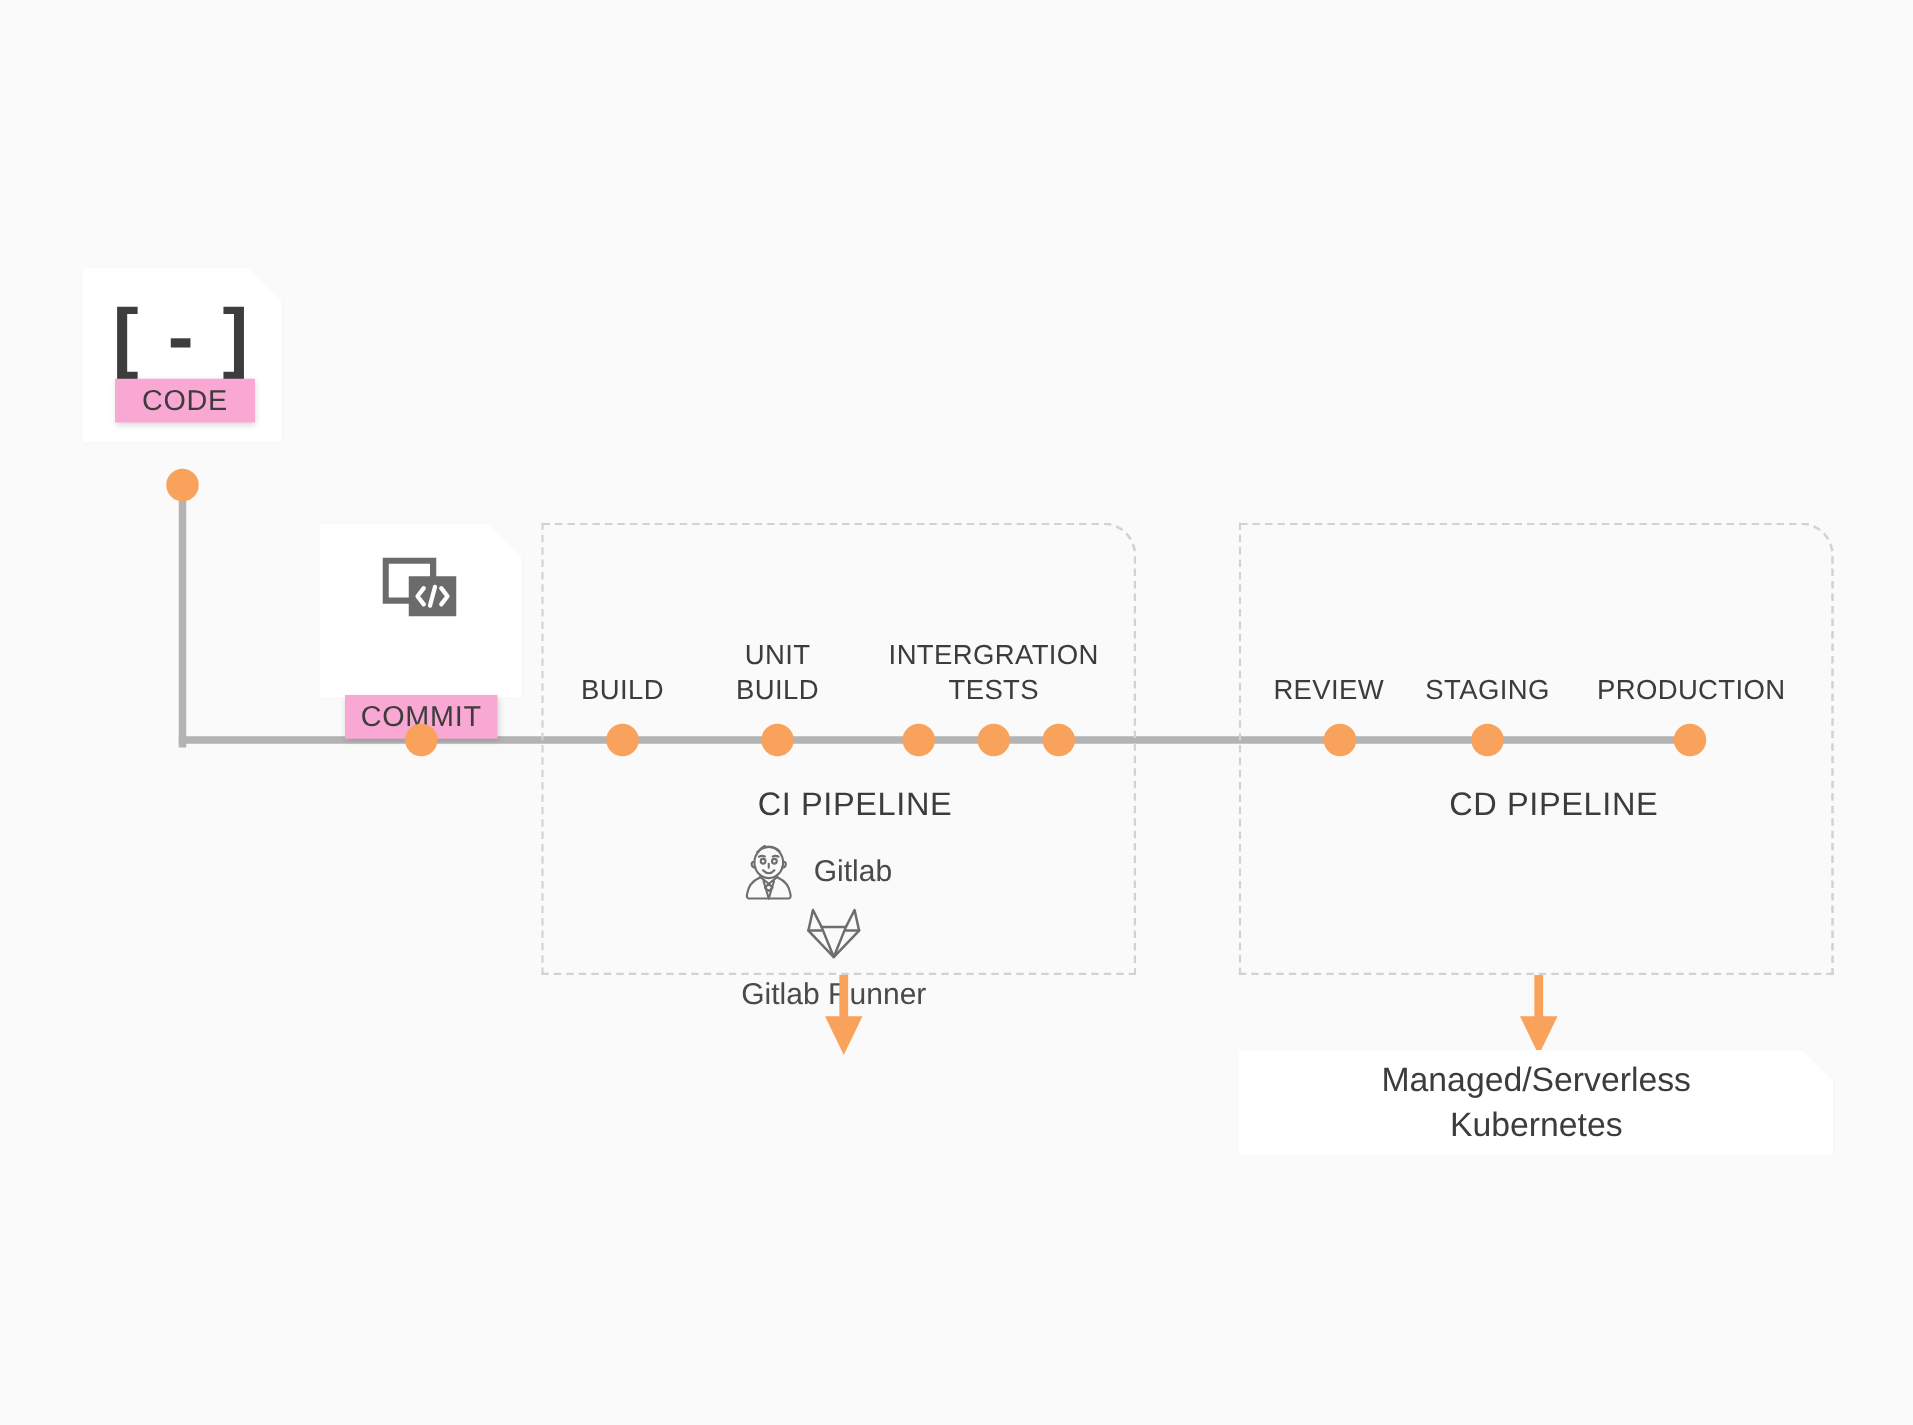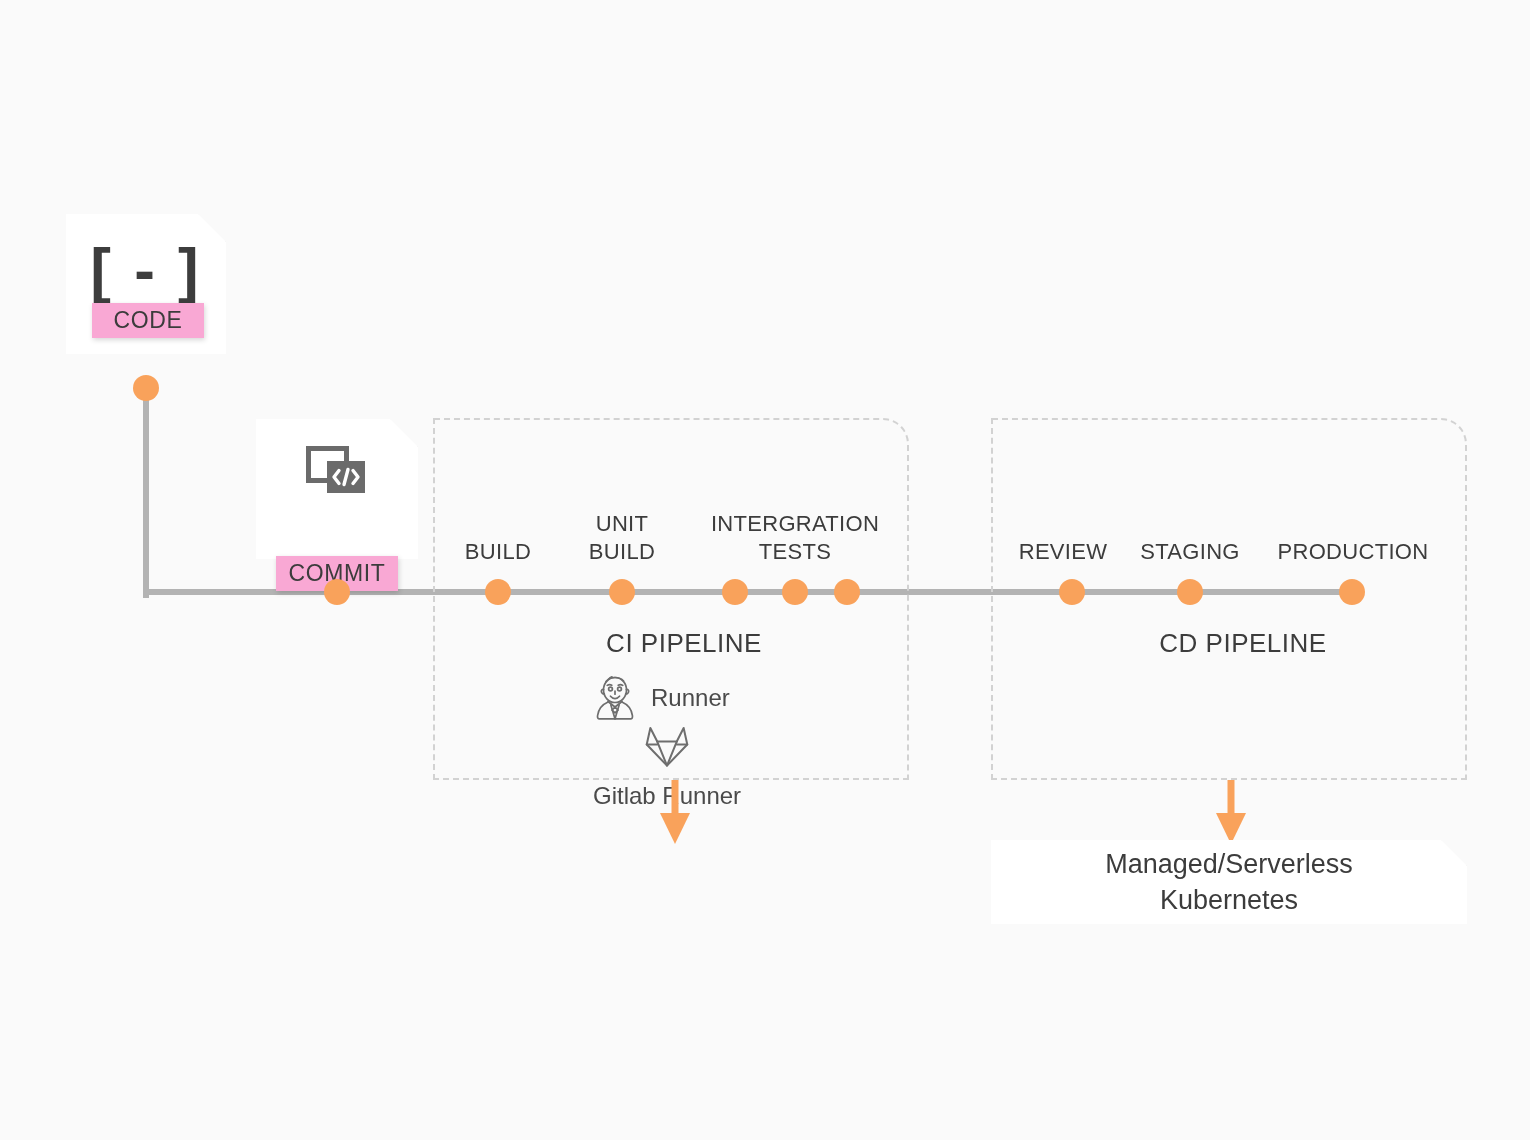--- a/index.html
+++ b/index.html
@@ -230,21 +230,21 @@
           <path d="M14 25.5 21 31l7-5.5"></path>
           <path d="M21 31l-3 3.2 3 2.6 3-2.6-3-3.2z"></path>
 
           <path d="M13.6 26.2C8 28.6 4.5 33 3.6 39.5c-.3 2 .2 3.3 1.4 3.3h32c1.2 0 1.7-1.3 1.4-3.3-.9-6.5-4.4-10.9-10-13.3"></path>
 
           <path d="M16.8 28.8 21 42.8"></path>
           <path d="M25.2 28.8 21 42.8"></path>
         </g>
       </svg>
     </span>
-    <span class="tool-name">Runner</span>
+    <span class="tool-name">Gitlab</span>
   </div>
 
   <div class="tool-row" style="left:593px; top:724px;flex-direction:column;">
     <span class="tool-icon">
       <svg width="46" height="44" viewBox="0 0 46 44">
         <g fill="none" stroke="#6e6e6e" stroke-width="2.1" stroke-linejoin="round" stroke-linecap="round">
 
           <path d="M23 42.5 1.8 20.4 5.6 3.2l7.2 14.1h20.4L40.4 3.2l3.8 17.2z"></path>
 
           <path d="M12.8 17.3 23 42.5l10.2-25.2"></path>

